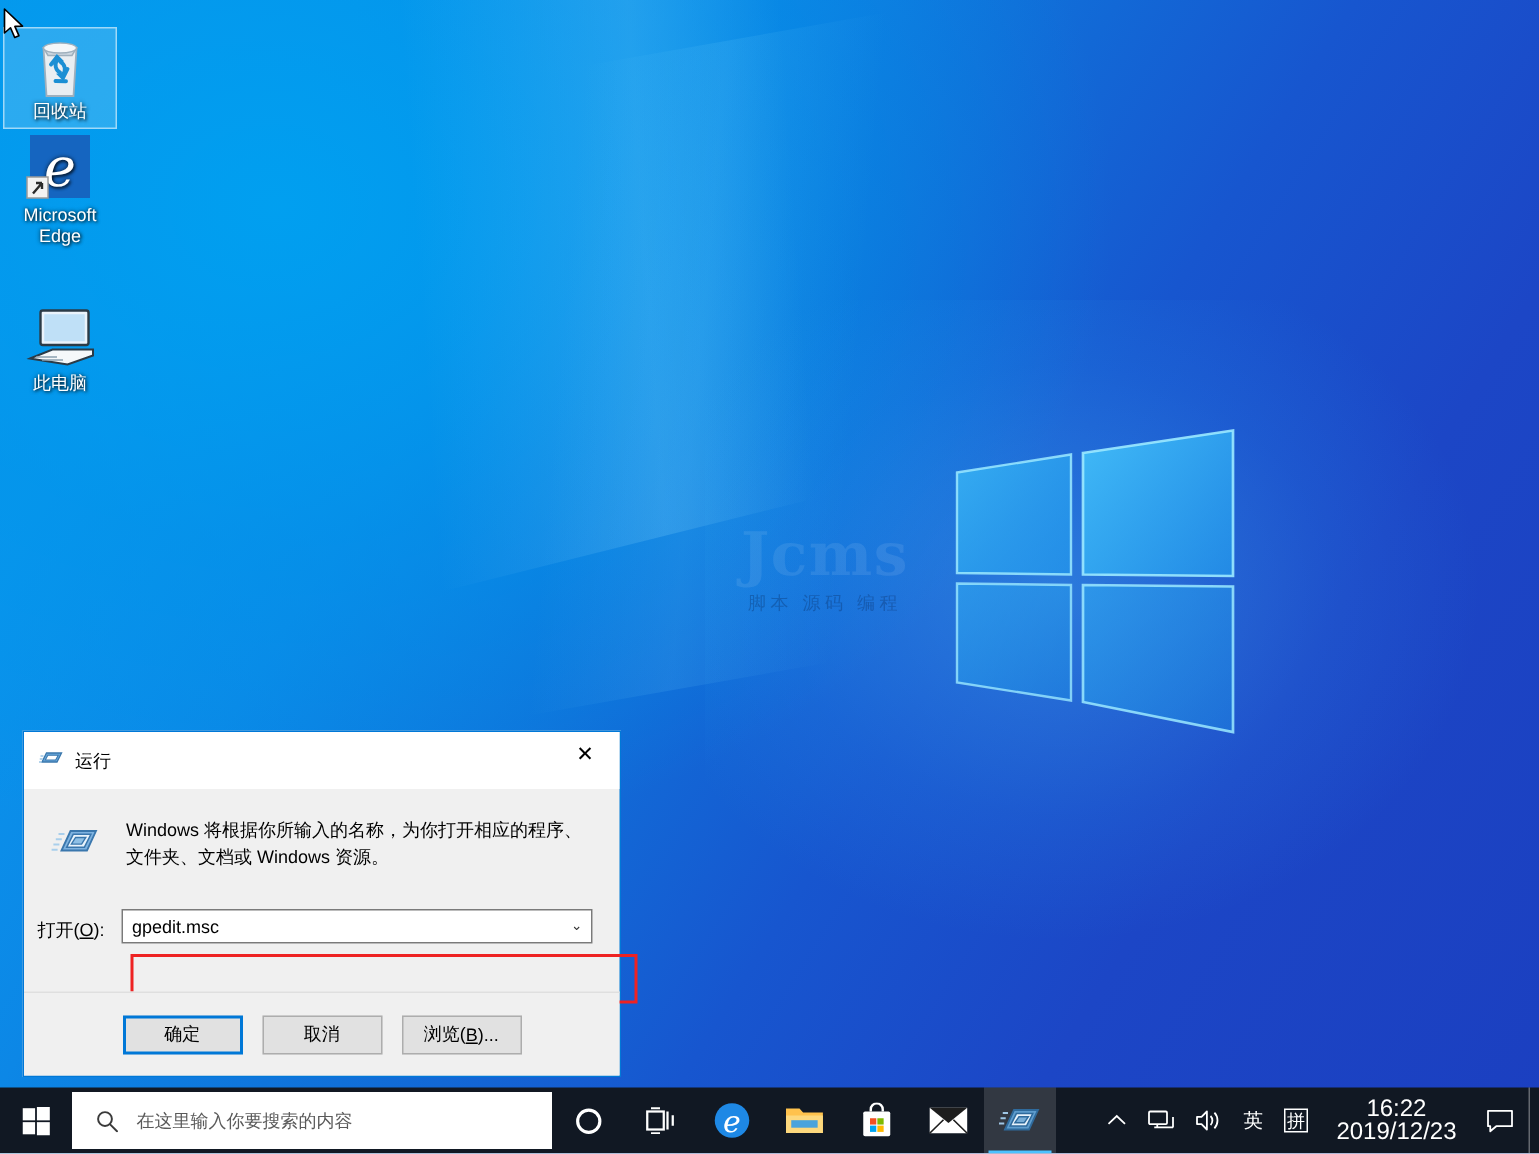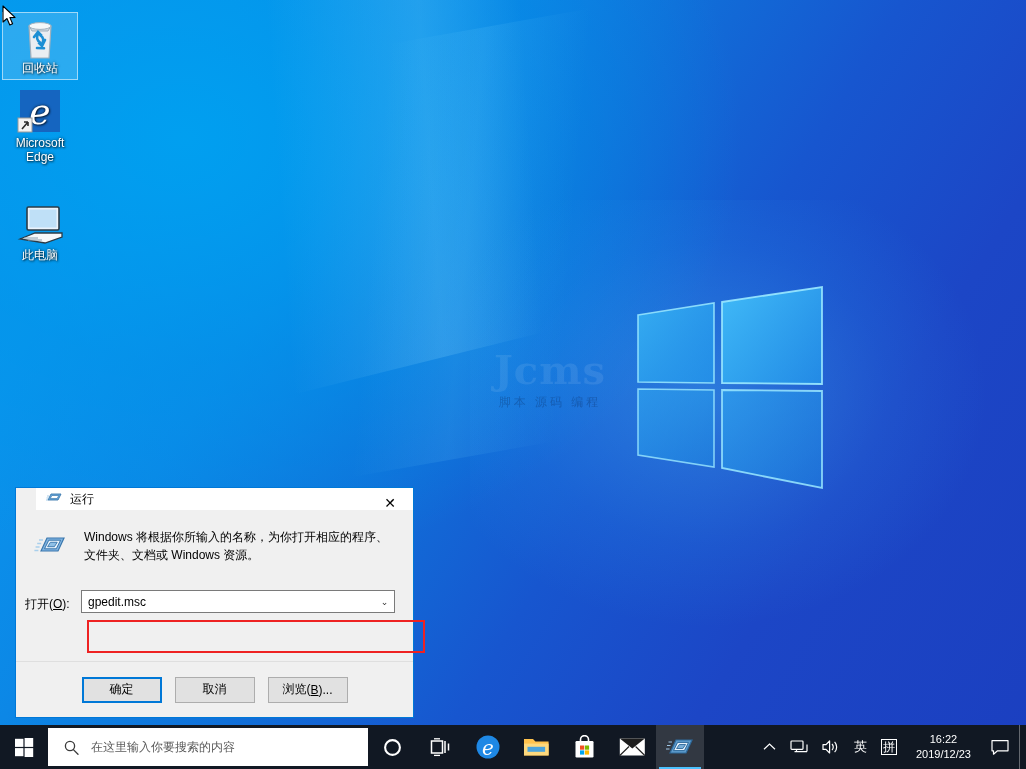--- a/index.html
+++ b/index.html
@@ -81,45 +81,44 @@
     font-size: 12px;
     line-height: 14px;
     text-shadow: 0 0 3px rgba(0,0,0,0.75), 1px 1px 2px rgba(0,0,0,0.6);
     cursor: default;
   }
   .desk-icon .glyph { height: 48px; display:flex; align-items:flex-end; justify-content:center; }
   .desk-icon.selected {
     background: rgba(255,255,255,0.16);
     border: 1px solid rgba(255,255,255,0.55);
   }
-  #icon-recycle { left: 2px; top: 12px; padding-bottom: 4px; }
+  #icon-recycle { left: 2px; top: 18px; padding-bottom: 4px; }
   #icon-edge    { left: 2px; top: 88px; }
   #icon-pc      { left: 2px; top: 200px; }
 
   
   #cursor { position: absolute; left: 2px; top: 5px; pointer-events: none; }
 
   
   #run-dialog {
     position: absolute;
     left: 15px; top: 487px;
     width: 399px; height: 231px;
     background: #f0f0f0;
     border: 1px solid #0078d7;
     box-shadow: 0 0 0 0 rgba(0,0,0,0);
     font-size: 12px;
     color: #000;
   }
   #dlg-titlebar {
-    height: 22px;
+    height: 38px;
     background: #ffffff;
     display: flex; align-items: center;
     padding-left: 10px;
     position: relative;
-    margin-left: 20px;
   }
   #dlg-title-icon { width: 16px; height: 16px; margin-right: 8px; }
   #dlg-title-text { font-size: 12px; color: #000; }
   #dlg-close {
     position: absolute; right: 0; top: 0;
     width: 46px; height: 30px;
     display: flex; align-items: center; justify-content: center;
     font-size: 14px; color: #000; cursor: default;
     font-family: "DejaVu Sans", sans-serif;
   }
@@ -235,21 +234,21 @@
   .tray-item {
     display: flex; align-items: center; justify-content: center;
     height: 44px; padding: 0 7px;
     color: #fff; font-size: 13px;
     cursor: default;
   }
   #tray-clock {
     display: flex; flex-direction: column;
     align-items: center; justify-content: center;
     height: 44px; padding: 0 10px 0 12px;
-    color: #fff; font-size: 11px; line-height: 15px;
+    color: #fff; font-size: 16px; line-height: 15px;
     cursor: default;
   }
   #action-center {
     display: flex; align-items: center; justify-content: center;
     width: 38px; height: 44px; cursor: default;
   }
   #show-desktop {
     width: 7px; height: 44px;
     border-left: 1px solid rgba(255,255,255,0.35);
     cursor: default;

